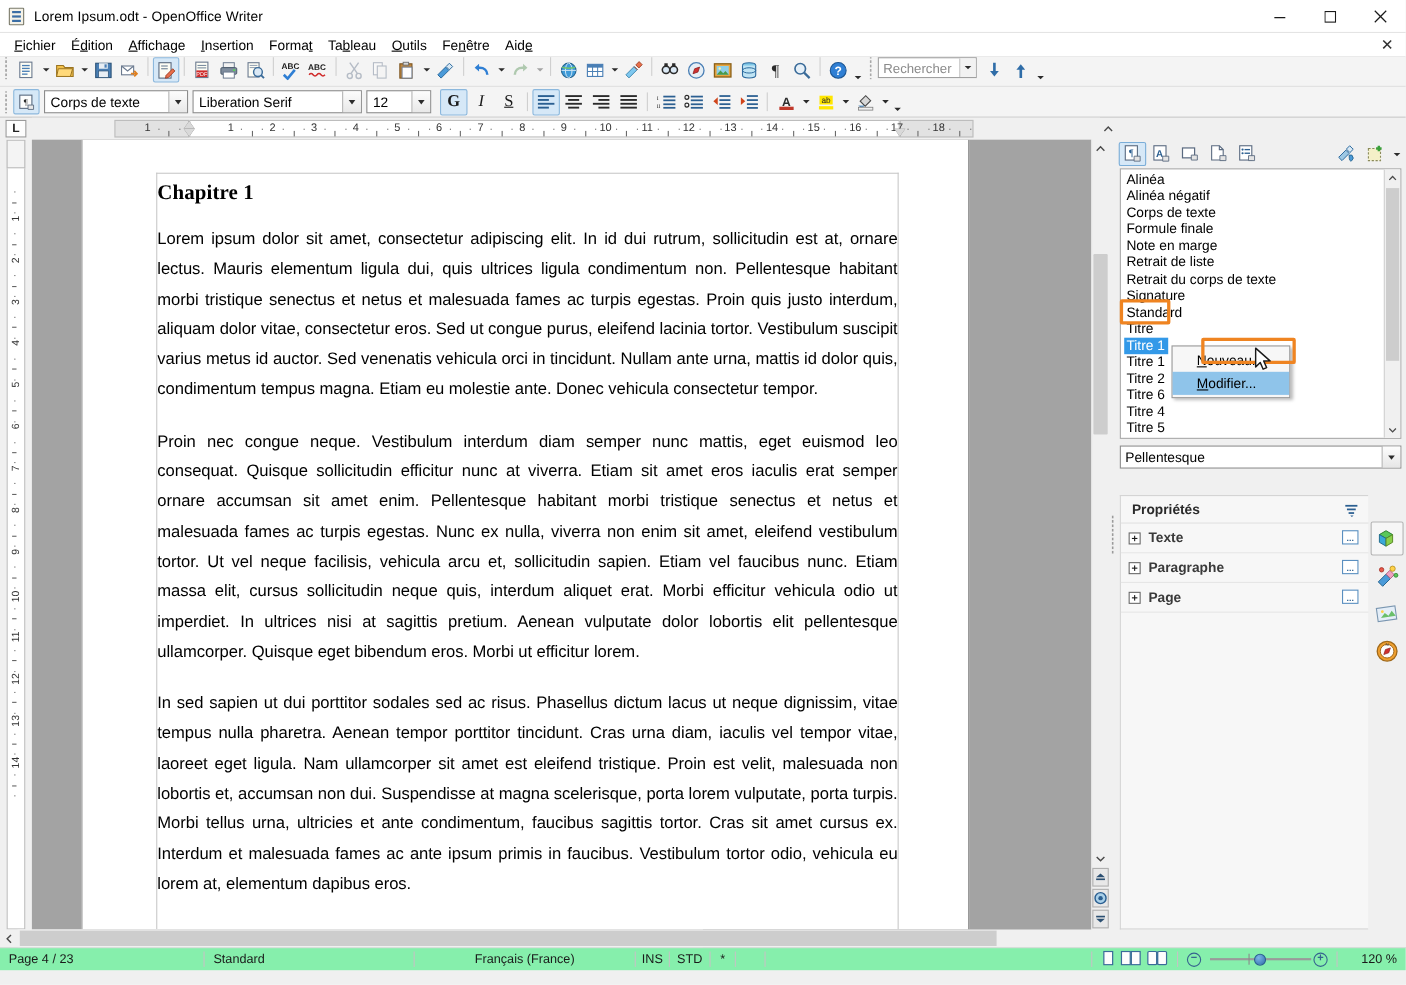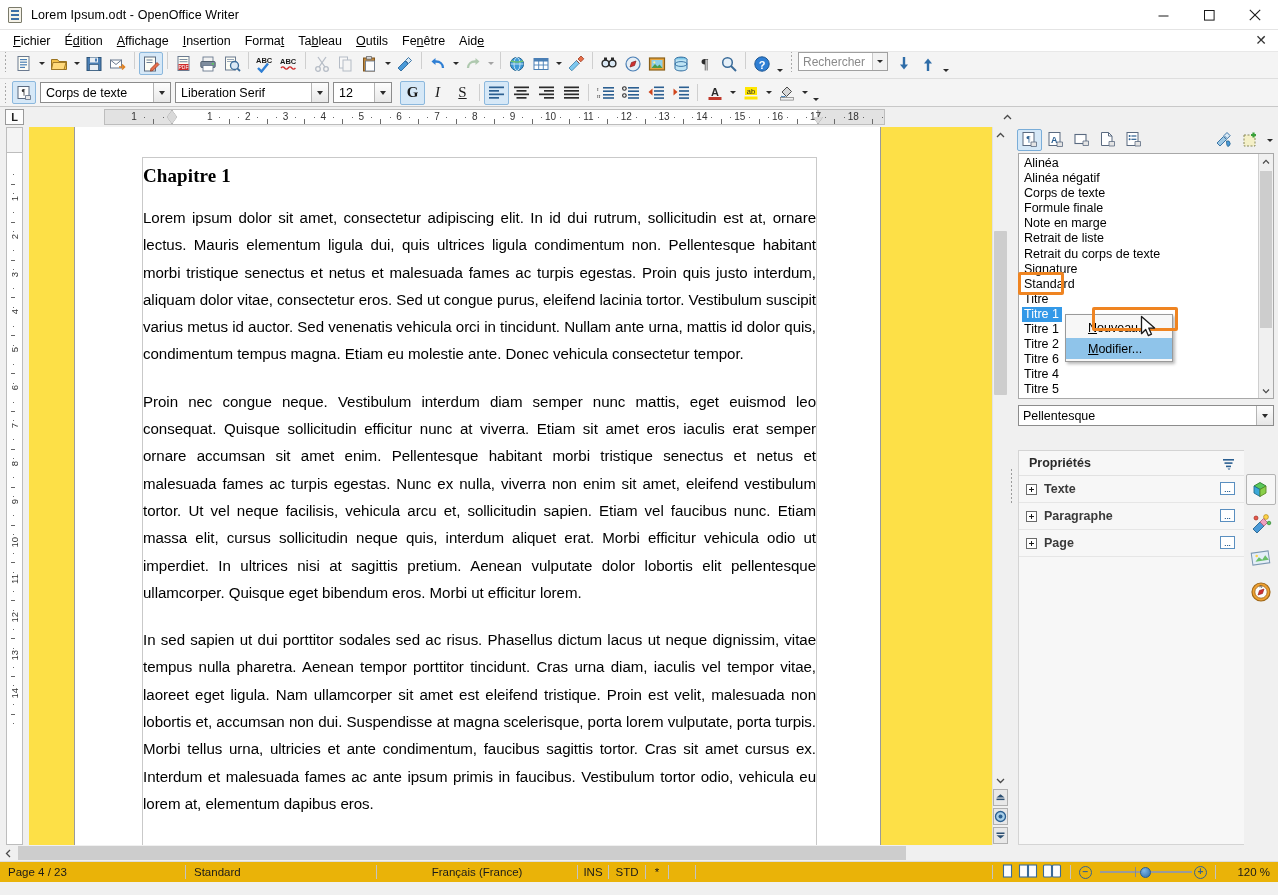--- a/index.html
+++ b/index.html
@@ -200,21 +200,21 @@
     border: 1px solid #bdbdbd;
   }
   .vnum {
     position: absolute; left: 8px; font-size: 9.5px; color: #333;
     writing-mode: vertical-rl; transform: rotate(180deg); line-height: 13px;
   }
   .vdot { position: absolute; left: 13px; width: 1px; height: 1px; background: #666; }
   .vtick { position: absolute; left: 11px; width: 4px; height: 1px; background: #666; }
 
   .docarea {
-    flex: 1; background: #fde047; position: relative; overflow: hidden;
+    flex: 1; background: #a3a3a3; position: relative; overflow: hidden;
   }
   .page {
     position: absolute; left: 45px; top: 0px; width: 807px; background: #fff;
     min-height: 718px;
     border-left: 1px solid #9a9a9a; border-right: 1px solid #9a9a9a;
   }
   .page-inner { padding: 38px 64px 0 68px; }
   .doc-h1 {
     font-family: "Liberation Serif", serif; font-size: 19px; font-weight: bold;
     margin: 0 0 17px 0; color: #000; letter-spacing: .1px;
@@ -377,21 +377,21 @@
   
   .hscrollrow {
     height: 16px; background: #f0f0f0; display: flex; align-items: center;
   }
   .hs-btn { width: 16px; height: 16px; display: flex; align-items: center; justify-content: center; }
   .hs-track { flex: 1; height: 16px; background: #f0f0f0; position: relative; }
   .hs-thumb { position: absolute; top: 1px; bottom: 1px; background: #cdcdcd; }
 
   
   .statusbar {
-    height: 21px; background: #eab308; display: flex; align-items: center;
+    height: 21px; background: #86efac; display: flex; align-items: center;
     border-top: 1px solid #dcdcdc; font-size: 11.5px; color: #1a1a1a;
   }
   .st-cell { padding: 0 8px; height: 21px; display: flex; align-items: center; }
   .st-sep { width: 1px; height: 14px; background: #c4c4c4; }
   .zoomslider { display: flex; align-items: center; gap: 0; }
   .zs-line { width: 92px; height: 2px; background: #9a9a9a; position: relative; }
   .zs-mid { position: absolute; left: 38%; top: -4px; width: 1px; height: 10px; background: #8a8a8a; }
   .zs-thumb {
     width: 11px; height: 11px; border-radius: 50%;
     background: radial-gradient(circle at 35% 30%, #7cb6e8, #2f6da8);

